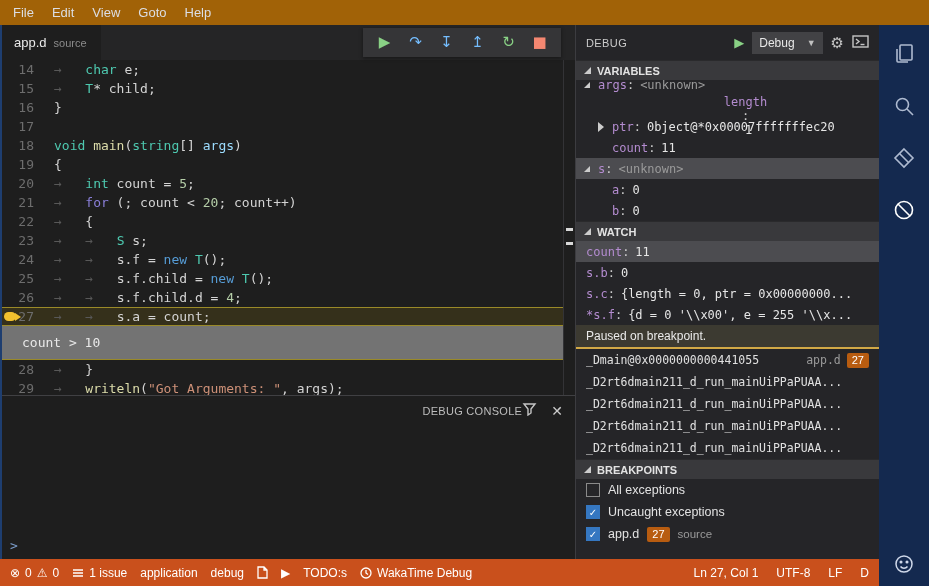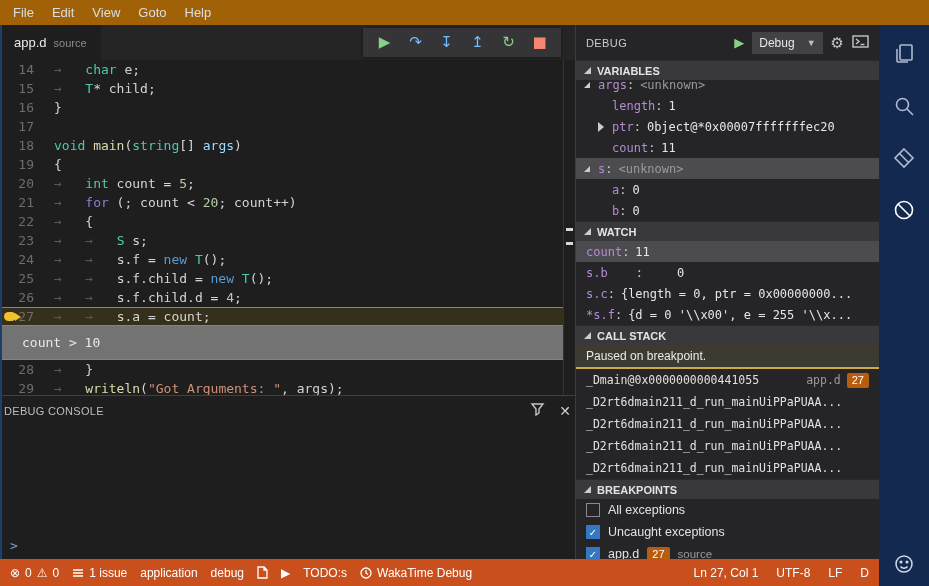--- a/index.html
+++ b/index.html
@@ -68,21 +68,21 @@
     display:flex; align-items:center; padding-left:22px; color:#e8e8e8; font-size:13px;
     font-family:"DejaVu Sans Mono","Liberation Mono",monospace; }
 
   
   .vscroll { position:absolute; top:35px; right:0; width:12px; bottom:164px; border-left:1px solid #333336; }
   .vmark { position:absolute; right:2px; width:7px; height:3px; background:#d8d8d8; }
 
   
   .console { position:absolute; left:0; bottom:0; width:575px; height:164px;
     background:#1e1e1e; border-top:1px solid #404043; z-index:8; }
-  .console-header { height:30px; display:flex; align-items:center; padding:0 4px; }
+  .console-header { height:30px; display:flex; align-items:center; padding:0 12px;text-align:right; }
   .console-title { font-size:11px; color:#bdbdbd; letter-spacing:.3px; flex:1; }
   .console-icons { display:flex; align-items:center; gap:14px; }
   .console-icons svg { stroke:#c5c5c5; fill:none; stroke-width:1.4; }
   .console-close { color:#cccccc; font-size:14px; line-height:14px; cursor:default; }
   .console-body { padding:2px 12px; font-size:13px; line-height:20px; color:#d8d8d8; }
   .console-prompt { position:absolute; left:10px; bottom:6px; color:#7b9cc9; font-size:13px; }
 
   
   .sidebar { position:absolute; top:25px; left:575px; width:304px; height:534px;
     background:#252528; overflow:hidden; border-left:1px solid #3c3c40; }
@@ -198,43 +198,39 @@
         </svg>
     </span>
   </div>
 
   <div class="section-header">
     <span class="tw-hdr"></span>
     <span>VARIABLES</span>
   </div>
   <div class="section-body">
       <div class="srow clip-top" style="padding-left: 8px;"><span class="tw-open"></span><span class="var-name">args</span><span class="var-colon">:</span><span class="var-value dim">&lt;unknown&gt;</span></div>
-      <div class="srow" style="padding-left: 36px;"><span class="var-name">length</span><span class="var-colon">:</span><span class="var-value">1</span></div>
+      <div class="srow" style="padding-left: 36px; flex-direction: column;"><span class="var-name">length</span><span class="var-colon">:</span><span class="var-value">1</span></div>
       <div class="srow" style="padding-left: 22px;"><span class="tw-closed"></span><span class="var-name">ptr</span><span class="var-colon">:</span><span class="var-value">0bject@*0x00007fffffffec20</span></div>
       <div class="srow" style="padding-left: 36px;"><span class="var-name">count</span><span class="var-colon">:</span><span class="var-value">11</span></div>
       <div class="srow selected" style="padding-left: 8px;"><span class="tw-open"></span><span class="var-name">s</span><span class="var-colon">:</span><span class="var-value dim">&lt;unknown&gt;</span></div>
       <div class="srow" style="padding-left: 36px;"><span class="var-name">a</span><span class="var-colon">:</span><span class="var-value">0</span></div>
       <div class="srow" style="padding-left: 36px;"><span class="var-name">b</span><span class="var-colon">:</span><span class="var-value">0</span></div>
     </div>
 
   <div class="section-header">
     <span class="tw-hdr"></span>
     <span>WATCH</span>
   </div>
   <div class="section-body">
       <div class="srow selected" style="padding-left: 10px;"><span class="var-name">count</span><span class="var-colon">:</span><span class="var-value">11</span></div>
-      <div class="srow" style="padding-left: 10px; gap: 28px;"><span class="var-name">s.b</span><span class="var-colon">:</span><span class="var-value">0</span></div>
+      <div class="srow" style="padding-left: 10px;"><span class="var-name">s.b</span><span class="var-colon">:</span><span class="var-value">0</span></div>
       <div class="srow" style="padding-left: 10px;"><span class="var-name">s.c</span><span class="var-colon">:</span><span class="var-value">{length = 0, ptr = 0x00000000...</span></div>
       <div class="srow" style="padding-left: 10px;"><span class="var-name">*s.f</span><span class="var-colon">:</span><span class="var-value">{d = 0 '\\x00', e = 255 '\\x...</span></div>
     </div>
 
-  <div class="section-header">
-    <span class="tw-hdr"></span>
-    <span>CALL STACK</span>
-  </div>
   <div class="paused">Paused on breakpoint.</div>
   <div class="section-body">
       <div class="frame">
         <span class="frame-label">_Dmain@0x0000000000441055</span>
         <span class="frame-loc">
           <span class="frame-file">app.d</span>
           <span class="badge">27</span>
         </span>
       </div>
       <div class="frame">

